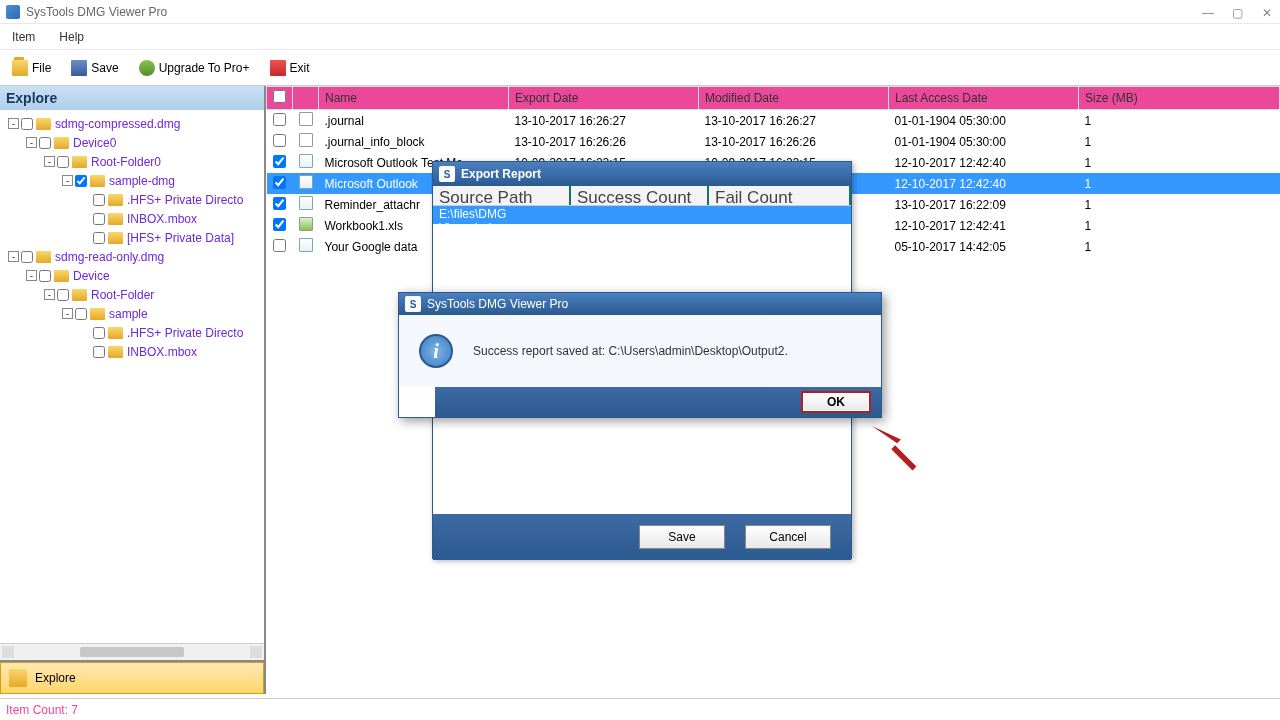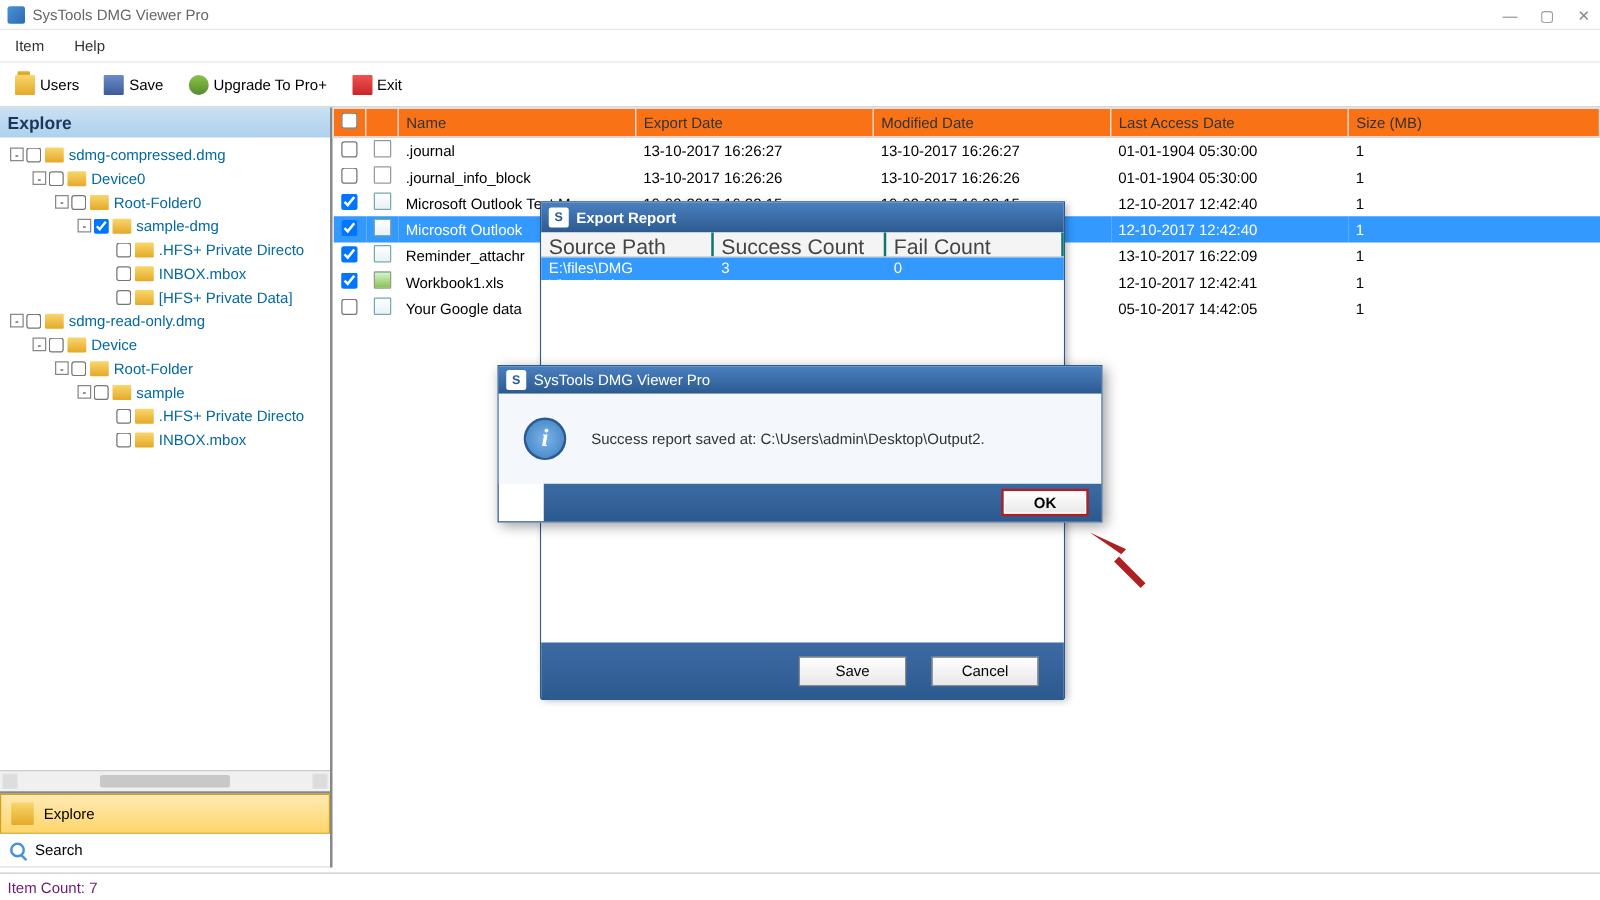--- a/index.html
+++ b/index.html
@@ -25,54 +25,54 @@
 
 .main { display: flex; height: 608px; }
 .sidebar { width: 266px; border-right: 2px solid #888; display: flex; flex-direction: column; }
 .explore-header { background: linear-gradient(#c8e0f4,#b0d0ec); padding: 4px 6px; font-weight: bold; color: #1a365d; font-size: 14px; }
 .tree { flex: 1; overflow: hidden; padding: 4px 2px; }
 .tree-node { display: flex; align-items: center; height: 19px; white-space: nowrap; cursor: pointer; }
 .tree-indent { display: inline-block; }
 .tree-exp { width: 11px; height: 11px; border: 1px solid #888; display: inline-flex; align-items: center; justify-content: center; font-size: 9px; line-height: 8px; margin-right: 2px; cursor: pointer; background: #fff; }
 .tree-chk { width: 12px; height: 12px; margin-right: 3px; }
 .tree-folder { width: 15px; height: 12px; background: linear-gradient(#f9d66c,#e4a928); margin-right: 4px; border-radius: 1px; }
-.tree-label { color: #0369a1; }
+.tree-label { color: #6d28d9; }
 .tree-scroll { height: 17px; background: #f0f0f0; border-top: 1px solid #ccc; display: flex; align-items: center; justify-content: space-between; padding: 0 2px; }
 .scroll-arrow { width: 12px; height: 12px; background: #ddd; display: inline-block; }
 .scroll-thumb { flex: 0 0 40%; height: 10px; background: #c8c8c8; margin: 0 4px; border-radius: 2px; }
 
 .sidebar-tabs { border-top: 2px solid #888; }
 .sidetab { display: flex; align-items: center; gap: 8px; padding: 6px 8px; border-bottom: 1px solid #ddd; cursor: pointer; }
 .sidetab.active { background: linear-gradient(#ffe9b3,#ffd66b); border: 1px solid #d4a017; }
 .sidetab-icon { width: 18px; height: 18px; }
 .icon-explore { background: linear-gradient(#f9d66c,#e4a928); border-radius: 1px; }
 .icon-search { border: 2px solid #4a90d9; border-radius: 50%; width: 12px; height: 12px; position: relative; }
 .icon-search::after { content:''; position:absolute; width:6px; height:2px; background:#4a90d9; bottom:-3px; right:-4px; transform:rotate(45deg); }
 
 .content { flex: 1; position: relative; }
 .table { width: 100%; border-collapse: collapse; }
-.table th { background: #f97316; text-align: left; padding: 3px 6px; border: 1px solid #ddd; font-weight: normal; color: #333; }
+.table th { background: #ec4899; text-align: left; padding: 3px 6px; border: 1px solid #ddd; font-weight: normal; color: #333; }
 .table td { padding: 2px 6px; border-bottom: 0; height: 21px; }
 .table tr.selected { background: #3399ff; color: #fff; }
 .chk-col { width: 26px; text-align: center; }
 .icon-col { width: 22px; }
 .file-icon { width: 14px; height: 14px; display: inline-block; background: #fff; border: 1px solid #999; border-radius: 1px; }
 .file-icon.env { background: linear-gradient(#fff,#e8f0f9); border-color:#7aa; }
 .file-icon.xls { background: linear-gradient(#d4f4d4,#8bc34a); }
 
-.statusbar { position: absolute; bottom: 0; left: 0; right: 0; height: 22px; border-top: 1px solid #ccc; padding: 2px 6px; color: #701a75; display: flex; align-items: center; }
+.statusbar { position: absolute; bottom: 0; left: 0; right: 0; height: 22px; border-top: 1px solid #ccc; padding: 2px 6px; color: #ec4899; display: flex; align-items: center; }
 
 
 .dlg-export { position: absolute; left: 432px; top: 161px; width: 420px; height: 398px; background: #fff; border: 1px solid #2b5a8f; box-shadow: 2px 2px 6px rgba(0,0,0,0.3); }
 .dlg-export-title { height: 24px; background: linear-gradient(#4a80c0,#2b5a8f); color: #fff; display: flex; align-items: center; padding: 0 6px; font-weight: bold; gap: 6px; }
 .dlg-small-icon { width: 16px; height: 16px; background: #fff; border-radius: 2px; display:inline-flex; align-items:center; justify-content:center; color:#2b5a8f; font-size:10px; font-weight:bold; }
 .dlg-export-headers { display: flex; height: 20px; border-bottom: 1px solid #ccc; background: #f4f4f4; }
 .dlg-export-headers > div { padding: 2px 6px; border-right: 2px solid #0f766e; font-size: 17px; color: #444; }
 .col-sp { width: 138px; } .col-sc { width: 138px; } .col-fc { flex: 1; }
-.dlg-export-row { display: flex; height: 18px; background: #3399ff; color: #fff; font-size: 11px; }
+.dlg-export-row { display: flex; height: 18px; background: #3399ff; color: #fff; font-size: 11px; flex-direction: column; }
 .dlg-export-row > div { padding: 1px 6px; }
 .dlg-export-body { height: 290px; background: #fff; }
 .dlg-export-footer { height: 46px; background: linear-gradient(#3d6aa3,#2b5a8f); display: flex; align-items: center; justify-content: flex-end; gap: 20px; padding: 0 20px; }
 .dlg-btn { width: 86px; height: 24px; background: linear-gradient(#fff,#e8e8e8); border: 1px solid #888; cursor: pointer; font-size: 12px; }
 
 
 .dlg-msg { position: absolute; left: 398px; top: 292px; width: 484px; background: #fff; border: 1px solid #2b5a8f; box-shadow: 3px 3px 10px rgba(0,0,0,0.4); }
 .dlg-msg-title { height: 22px; background: linear-gradient(#4a80c0,#2b5a8f); color: #fff; display: flex; align-items: center; padding: 0 6px; gap: 6px; font-size: 12px; }
 .dlg-msg-body { background: #f4f7fb; padding: 18px 20px; display: flex; align-items: center; gap: 20px; min-height: 72px; }
 .info-icon { width: 34px; height: 34px; border-radius: 50%; background: radial-gradient(#7db4e8,#3b7ec2); border: 2px solid #2b5a8f; display: flex; align-items: center; justify-content: center; color: #fff; font-size: 20px; font-weight: bold; font-style: italic; font-family: Georgia,serif; }
@@ -98,21 +98,21 @@
 </div>
 
 <div class="menubar">
   <span class="menuitem">Item</span>
   <span class="menuitem">Help</span>
 </div>
 
 <div class="toolbar">
   <div class="toolbtn">
       <span class="toolicon icon-open"></span>
-      <span>Users</span>
+      <span>File</span>
     </div>
   <div class="toolbtn">
       <span class="toolicon icon-save"></span>
       <span>Save</span>
     </div>
   <div class="toolbtn">
       <span class="toolicon icon-upgrade"></span>
       <span>Upgrade To Pro+</span>
     </div>
   <div class="toolbtn">
@@ -219,24 +219,20 @@
       </div>
     <div class="tree-scroll">
       <span class="scroll-arrow"></span>
       <span class="scroll-thumb"></span>
       <span class="scroll-arrow"></span>
     </div>
     <div class="sidebar-tabs">
       <div class="sidetab active">
         <span class="sidetab-icon icon-explore"></span>
         <span>Explore</span>
-      </div>
-      <div class="sidetab">
-        <span class="sidetab-icon icon-search"></span>
-        <span>Search</span>
       </div>
     </div>
   </div>
 
   <div class="content">
     <table class="table">
       <thead>
           <tr>
         <th class="chk-col"><input type="checkbox" style=""></th>
         <th class="icon-col"></th>

